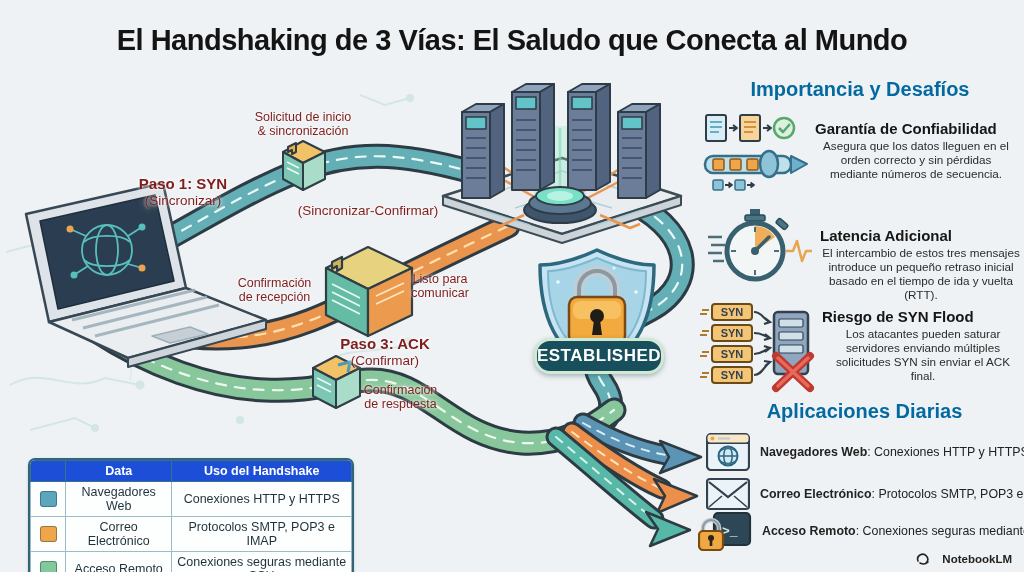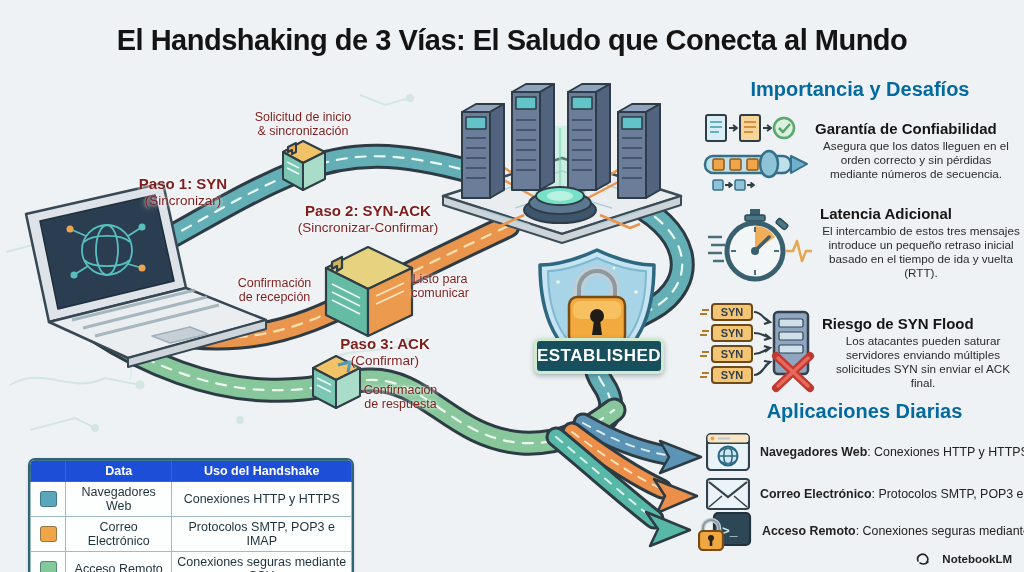--- a/index.html
+++ b/index.html
@@ -17,21 +17,21 @@
   }
   
   .lbl{position:absolute;text-align:center;color:#7f1d1d;line-height:1.13;
        text-shadow:0 0 3px rgba(255,255,255,.95),0 0 7px rgba(255,255,255,.8);}
   .lbl .big{font-size:15px;font-weight:bold;display:block;}
   .lbl .sub{font-size:13.5px;display:block;}
   .lbl .note{font-size:12.5px;display:block;}
   
   .badge{
     left:534px;top:338px;width:124px;height:30px;
-    background:#17505c;border:3px solid #cfe9d2;border-radius:6px;
+    background:#17505c;border:3px solid #cfe9d2;border-radius:16px;
     color:#ffffff;font-weight:bold;font-size:17px;letter-spacing:.5px;
     display:flex;align-items:center;justify-content:center;
     box-shadow:0 2px 5px rgba(30,60,70,.35);
   }
   
   .sec-head{position:absolute;text-align:center;font-size:20px;font-weight:800;color:#0369a1;}
   .imp-item{position:absolute;display:flex;}
   .imp-text{width:202px;}
   .imp-title{font-size:15px;font-weight:bold;color:#161616;margin-bottom:2px;}
   .imp-body{font-size:11.7px;color:#2b2b2b;line-height:1.2;text-align:center;}
@@ -307,21 +307,20 @@
   <span class="note">Solicitud de inicio</span>
   <span class="note">&amp; sincronización</span>
 </div>
 
 <div class="lbl" style="left:113px;top:176px;width:140px">
   <span class="big">Paso 1: SYN</span>
   <span class="sub">(Sincronizar)</span>
 </div>
 
 <div class="lbl" style="left:248px;top:203px;width:240px">
-  <span class="big">Paso 2: SYN-ACK</span>
   <span class="sub">(Sincronizar-Confirmar)</span>
 </div>
 
 <div class="lbl" style="left:222px;top:276px;width:105px">
   <span class="note">Confirmación</span>
   <span class="note">de recepción</span>
 </div>
 
 <div class="lbl" style="left:395px;top:272px;width:90px">
   <span class="note">Listo para</span>
@@ -398,21 +397,21 @@
     <g stroke="#39606e" stroke-width="1.8">
         <line x1="49" y1="22" x2="49" y2="27"></line>
         <line x1="73" y1="46" x2="68" y2="46"></line>
         <line x1="49" y1="70" x2="49" y2="65"></line>
         <line x1="25" y1="46" x2="30" y2="46"></line>
       </g>
     <line x1="49" y1="46" x2="63" y2="32" stroke="#39606e" stroke-width="3.5" stroke-linecap="round"></line>
     <circle cx="49" cy="46" r="4" fill="#39606e"></circle>
     <polyline points="80,46 87,46 91,36 96,56 100,46 106,46" fill="none" stroke="#e8a54f" stroke-width="2.5" stroke-linejoin="round"></polyline>
   </svg>
-  <div class="imp-text" style="margin-left:6px;margin-top:0">
+  <div class="imp-text" style="margin-left:6px;margin-top:22px">
     <div class="imp-title">Latencia Adicional</div>
     <div class="imp-body">El intercambio de estos tres mensajes introduce un pequeño retraso inicial basado en el tiempo de ida y vuelta (RTT).</div>
   </div>
 </div>
 
 <div class="imp-item" style="left:700px;top:300px">
   <svg width="116" height="96" viewBox="0 0 116 96">
     <g stroke="#b07a28" stroke-width="2">
         <line x1="2" y1="10" x2="9" y2="10"></line>
         <line x1="0" y1="14" x2="7" y2="14"></line>
@@ -447,21 +446,21 @@
     </g>
     <g stroke="#c0392f" stroke-width="8" stroke-linecap="round">
       <line x1="76" y1="56" x2="110" y2="88"></line>
         <line x1="110" y1="56" x2="76" y2="88"></line>
     </g>
     <g stroke="#e8685c" stroke-width="3.5" stroke-linecap="round">
       <line x1="78" y1="58" x2="108" y2="86"></line>
         <line x1="108" y1="58" x2="78" y2="86"></line>
     </g>
   </svg>
-  <div class="imp-text" style="margin-left:6px;margin-top:15px">
+  <div class="imp-text" style="margin-left:6px;margin-top:8px">
     <div class="imp-title">Riesgo de SYN Flood</div>
     <div class="imp-body">Los atacantes pueden saturar servidores enviando múltiples solicitudes SYN sin enviar el ACK final.</div>
   </div>
 </div>
 
 <div class="sec-head" style="left:712px;top:400px;width:305px">Aplicaciones Diarias</div>
 
 <div class="app-row" style="left:706px;top:433px">
   <svg width="44" height="38" viewBox="0 0 44 38">
     <rect x="1" y="1" width="42" height="36" rx="4" fill="#eaf3f8" stroke="#33414e" stroke-width="2.2"></rect>

